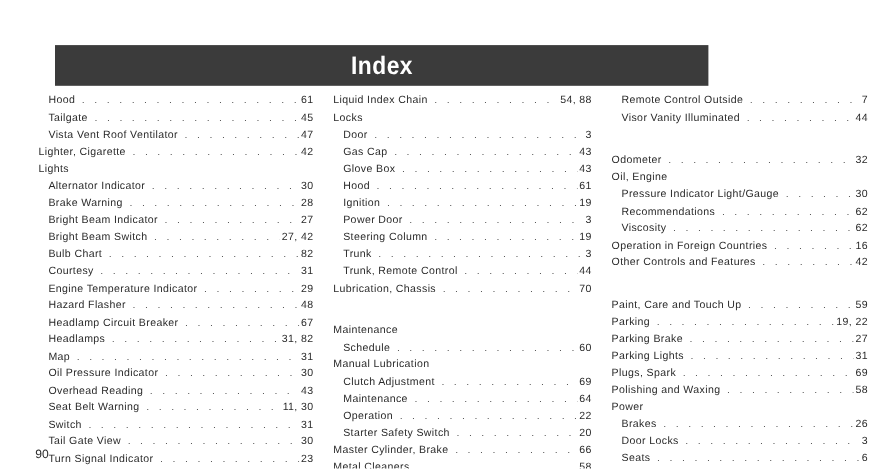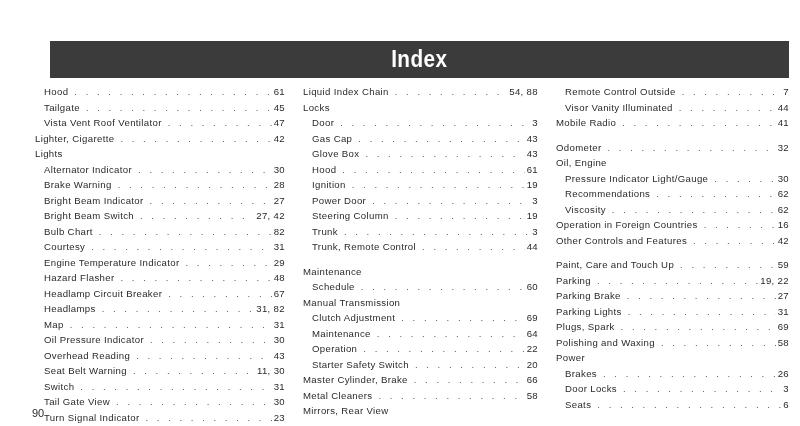--- a/index.html
+++ b/index.html
@@ -3,41 +3,41 @@
 <meta charset="utf-8">
 <style>
   html, body { margin:0; padding:0; }
   body {
     width:800px; height:426px; overflow:hidden; position:relative;
     background:#ffffff;
     font-family:"Liberation Sans", "DejaVu Sans", sans-serif;
     color:#2a2a2a;
   }
   .banner {
-    position:absolute; left:50px; top:41px; width:739px; height:37px;
+    position:absolute; left:50px; top:41px; width:594px; height:37px;
     background:#3b3b3b;
     display:flex; align-items:center; justify-content:center;
   }
   .banner-title {
     color:#ffffff; font-weight:bold; font-size:23px; letter-spacing:0.5px;
     font-family:"Liberation Sans Narrow","Liberation Sans", sans-serif;
     transform:scaleX(0.9);
   }
   .col {
     position:absolute; top:86px;
   }
   .col-1 { left:35px; width:250px; }
   .col-2 { left:303px; width:235px; }
   .col-3 { left:556px; width:233px; }
   .entry {
     display:flex; align-items:baseline; height:15.5px;
     font-size:9.6px; letter-spacing:0.35px; white-space:nowrap;
   }
   .entry.sub { padding-left:9px; }
-  .entry.gap { margin-top:9px; }
+  .entry.gap { margin-top:23px; }
   .entry .label { flex:0 0 auto; }
   .entry .leader {
     flex:1 1 auto; overflow:hidden; margin:0 2px 0 6px;
     color:#555; letter-spacing:4.5px;
   }
   .entry .leader::before {
     content:". . . . . . . . . . . . . . . . . . . . . . . . . . . . . . . . . . . . . . . . . . . . . . . . . . . .";
     letter-spacing:3px;
   }
   .entry .page { flex:0 0 auto; text-align:left; }
@@ -209,30 +209,35 @@
     <div class="entry sub">
       <span class="label">Trunk</span>
       <span class="leader"></span>
       <span class="page">3</span>
     </div>
     <div class="entry sub">
       <span class="label">Trunk, Remote Control</span>
       <span class="leader"></span>
       <span class="page">44</span>
     </div>
+    <div class="entry">
+      <span class="label">Lubrication, Chassis</span>
+      <span class="leader"></span>
+      <span class="page">70</span>
+    </div>
     <div class="entry gap">
       <span class="label">Maintenance</span>
     </div>
     <div class="entry sub">
       <span class="label">Schedule</span>
       <span class="leader"></span>
       <span class="page">60</span>
     </div>
     <div class="entry">
-      <span class="label">Manual Transmission</span>
+      <span class="label">Manual Lubrication</span>
     </div>
     <div class="entry sub">
       <span class="label">Clutch Adjustment</span>
       <span class="leader"></span>
       <span class="page">69</span>
     </div>
     <div class="entry sub">
       <span class="label">Maintenance</span>
       <span class="leader"></span>
       <span class="page">64</span>
@@ -264,25 +269,20 @@
 <div class="col col-3">
     <div class="entry sub">
       <span class="label">Remote Control Outside</span>
       <span class="leader"></span>
       <span class="page">7</span>
     </div>
     <div class="entry sub">
       <span class="label">Visor Vanity Illuminated</span>
       <span class="leader"></span>
       <span class="page">44</span>
-    </div>
-    <div class="entry">
-      <span class="label">Mobile Radio</span>
-      <span class="leader"></span>
-      <span class="page">41</span>
     </div>
     <div class="entry gap">
       <span class="label">Odometer</span>
       <span class="leader"></span>
       <span class="page">32</span>
     </div>
     <div class="entry">
       <span class="label">Oil, Engine</span>
     </div>
     <div class="entry sub">

